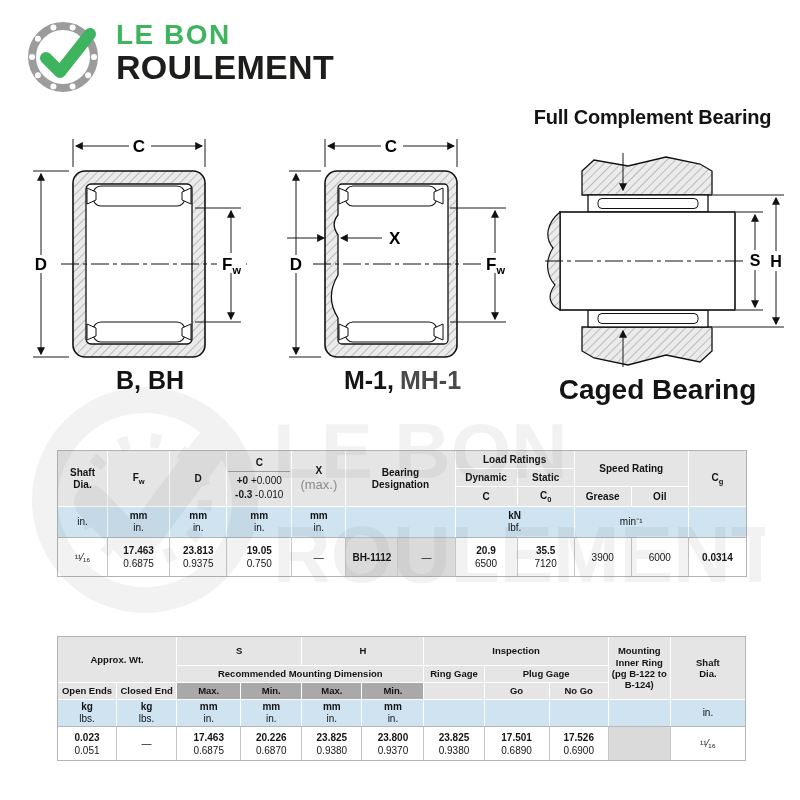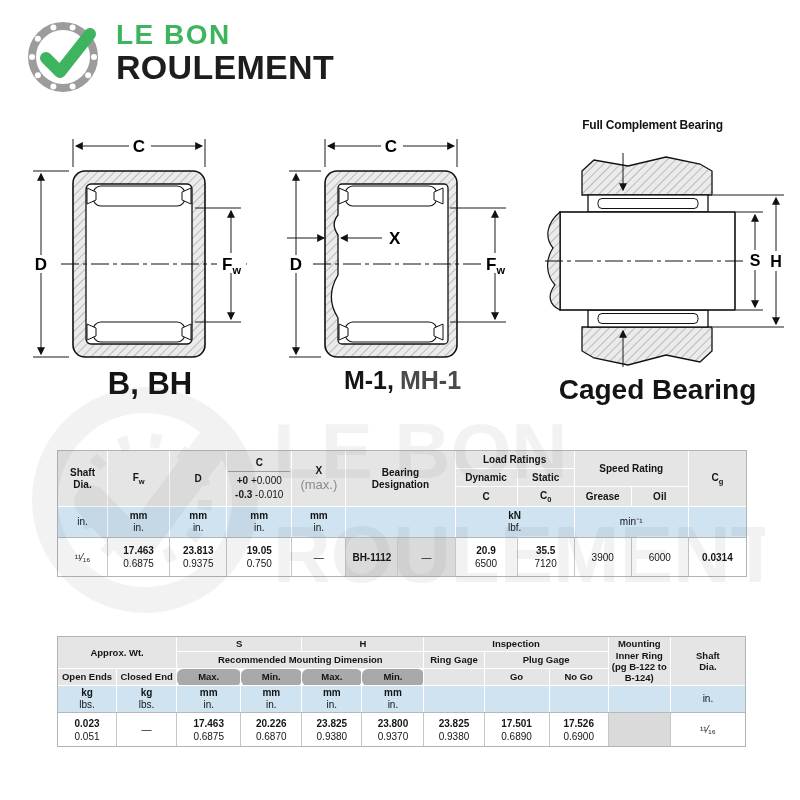--- a/index.html
+++ b/index.html
@@ -8,41 +8,41 @@
   .abs{position:absolute;}
 
   
   .logo{left:24px;top:14px;display:flex;align-items:flex-start;gap:12px;}
   .logo-lines{display:flex;flex-direction:column;margin-top:6px;}
   .logo-l1{font-size:28px;font-weight:bold;letter-spacing:1.5px;color:#3eb45e;line-height:1.05;}
   .logo-l2{font-size:34px;font-weight:bold;letter-spacing:.3px;color:#1d1d1b;line-height:1.1;}
 
   
   .cap{font-weight:bold;text-align:center;}
-  .cap-b{left:15px;top:366px;width:270px;font-size:31px;}
+  .cap-b{left:15px;top:366px;width:270px;font-size:25px;}
   .cap-m{left:285px;top:366px;width:235px;font-size:25px;}
   .cap-m .g{color:#4a4a4a;margin-left:6px;}
-  .title-full{left:505px;top:106px;width:295px;font-size:12px;font-weight:bold;text-align:center;letter-spacing:-.2px;margin-top:12px;}
+  .title-full{left:505px;top:106px;width:295px;font-size:20px;font-weight:bold;text-align:center;letter-spacing:-.2px;}
   .cap-caged{left:520px;top:374px;width:275px;font-size:28px;}
 
   
   .spec-table{position:absolute;border-collapse:collapse;table-layout:fixed;
               outline:1px solid #b3b3b3;outline-offset:-1px;}
   .t1{left:57px;top:450px;width:690px;}
   .t2{left:57px;top:636px;width:689px;}
   .spec-table th{background:#e5e5e5;border:1px solid #fff;font-size:10px;font-weight:bold;
                  padding:0 1px;text-align:center;vertical-align:middle;line-height:1.2;}
   .t2 th{font-size:9.5px;}
   .spec-table td{text-align:center;vertical-align:middle;padding:0 1px;}
   tr.units td{background:#cfe3f1;border:1px solid #fff;border-bottom:1px solid #b7b7b7;
               font-size:10px;line-height:1.2;}
   tr.data td{background:#fff;border:1px solid #c6c6c6;font-size:10px;line-height:1.3;}
   .mm{font-weight:bold;}
   .gray{background:#dadada !important;}
-  .dark{background:#a9a9a9 !important;border-radius:6px;}
+  .dark{background:#a9a9a9 !important;}
   .muted{color:#8a8a8a;font-weight:normal;font-size:13px;}
   .pre{white-space:pre-line;text-align:right;}
   .c-top{border-bottom:1px solid #9e9e9e;font-weight:bold;padding:1px 0 2px;}
   .c-tol{font-size:10px;font-weight:normal;padding-top:2px;line-height:1.35;}
   .c-tol .b{font-weight:bold;}
   .mounting{font-size:9px;line-height:1.25;}
   .desig{font-size:10.5px;font-weight:600;}
   sub{font-size:7.5px;}
 
   
@@ -325,21 +325,21 @@
         <col style="width:61px">
       <col style="width:60px">
         <col style="width:62px">
         <col style="width:60px">
         <col style="width:65px">
       <col style="width:59px">
         <col style="width:62px">
         <col style="width:75px">
     </colgroup>
     <tbody>
-        <tr style="height:15px">
+        <tr style="height:29px">
       <th colspan="2" rowspan="2">Approx. Wt.</th>
       <th colspan="2">S</th>
       <th colspan="2">H</th>
       <th colspan="3">Inspection</th>
       <th rowspan="3" class="mounting"><span class="pre">Mounting
 Inner Ring
 (pg B-122 to
 B-124)</span></th>
       <th rowspan="3"><span class="pre">Shaft
 Dia.</span></th>

